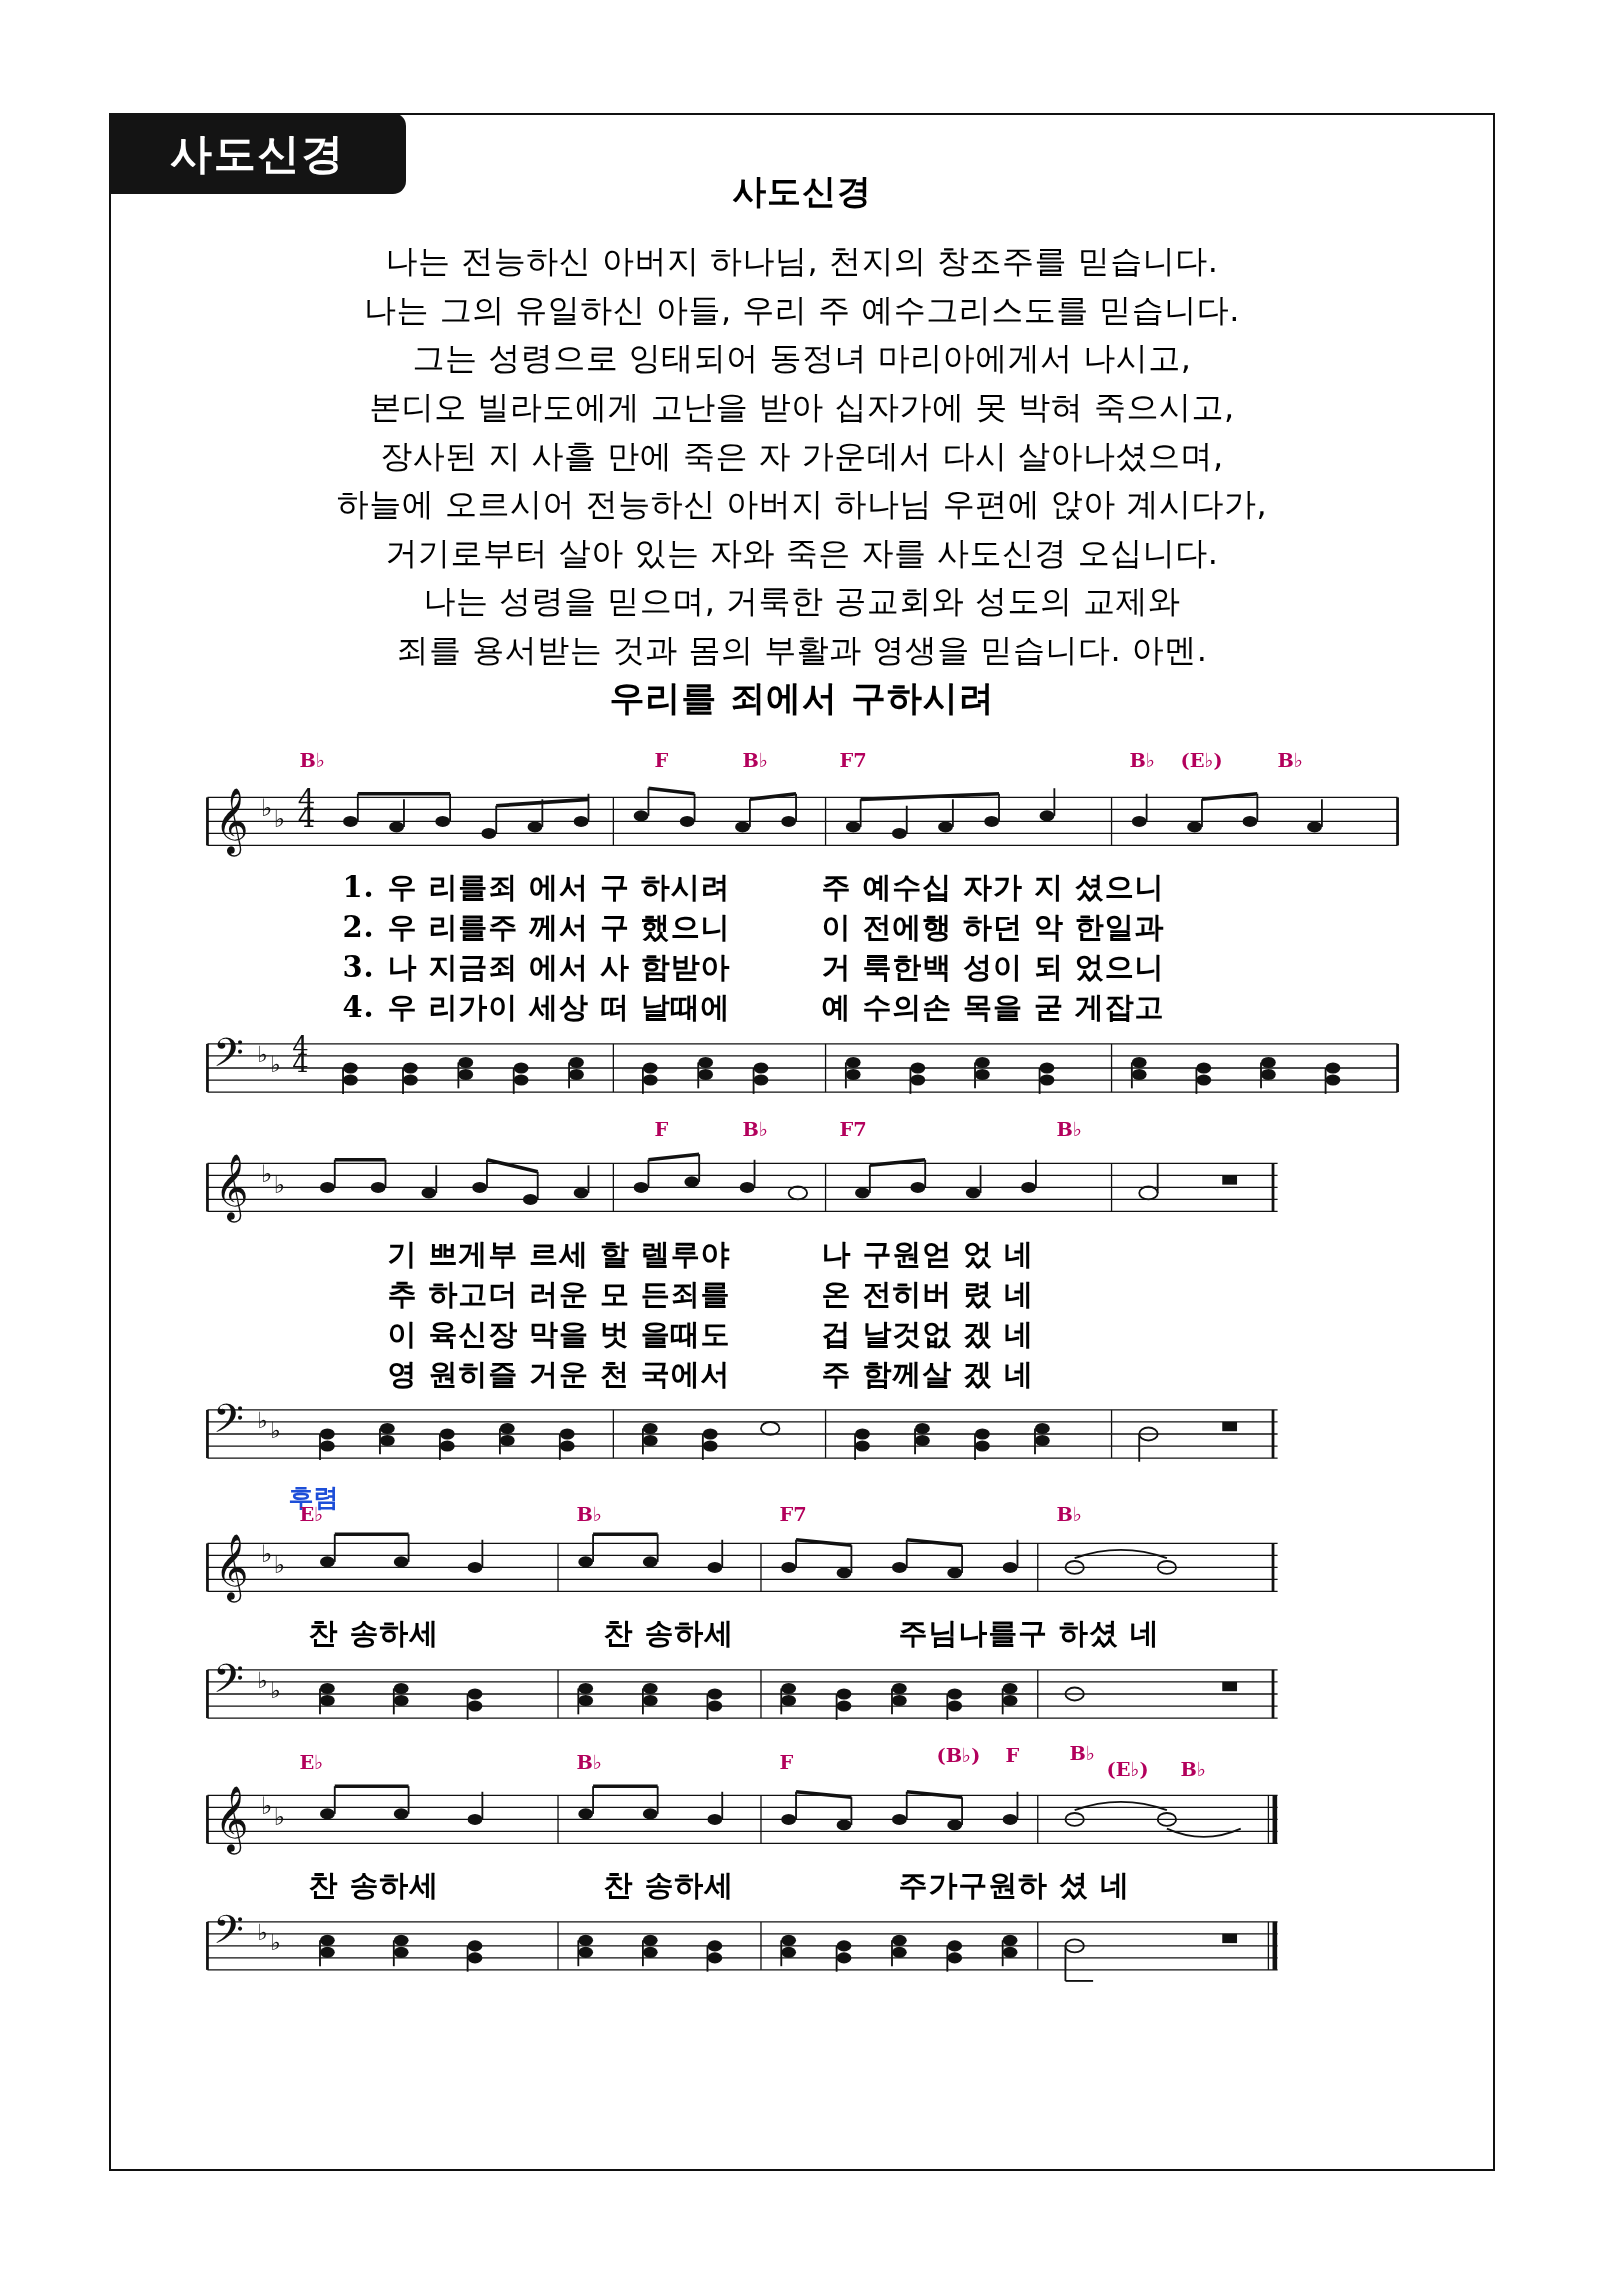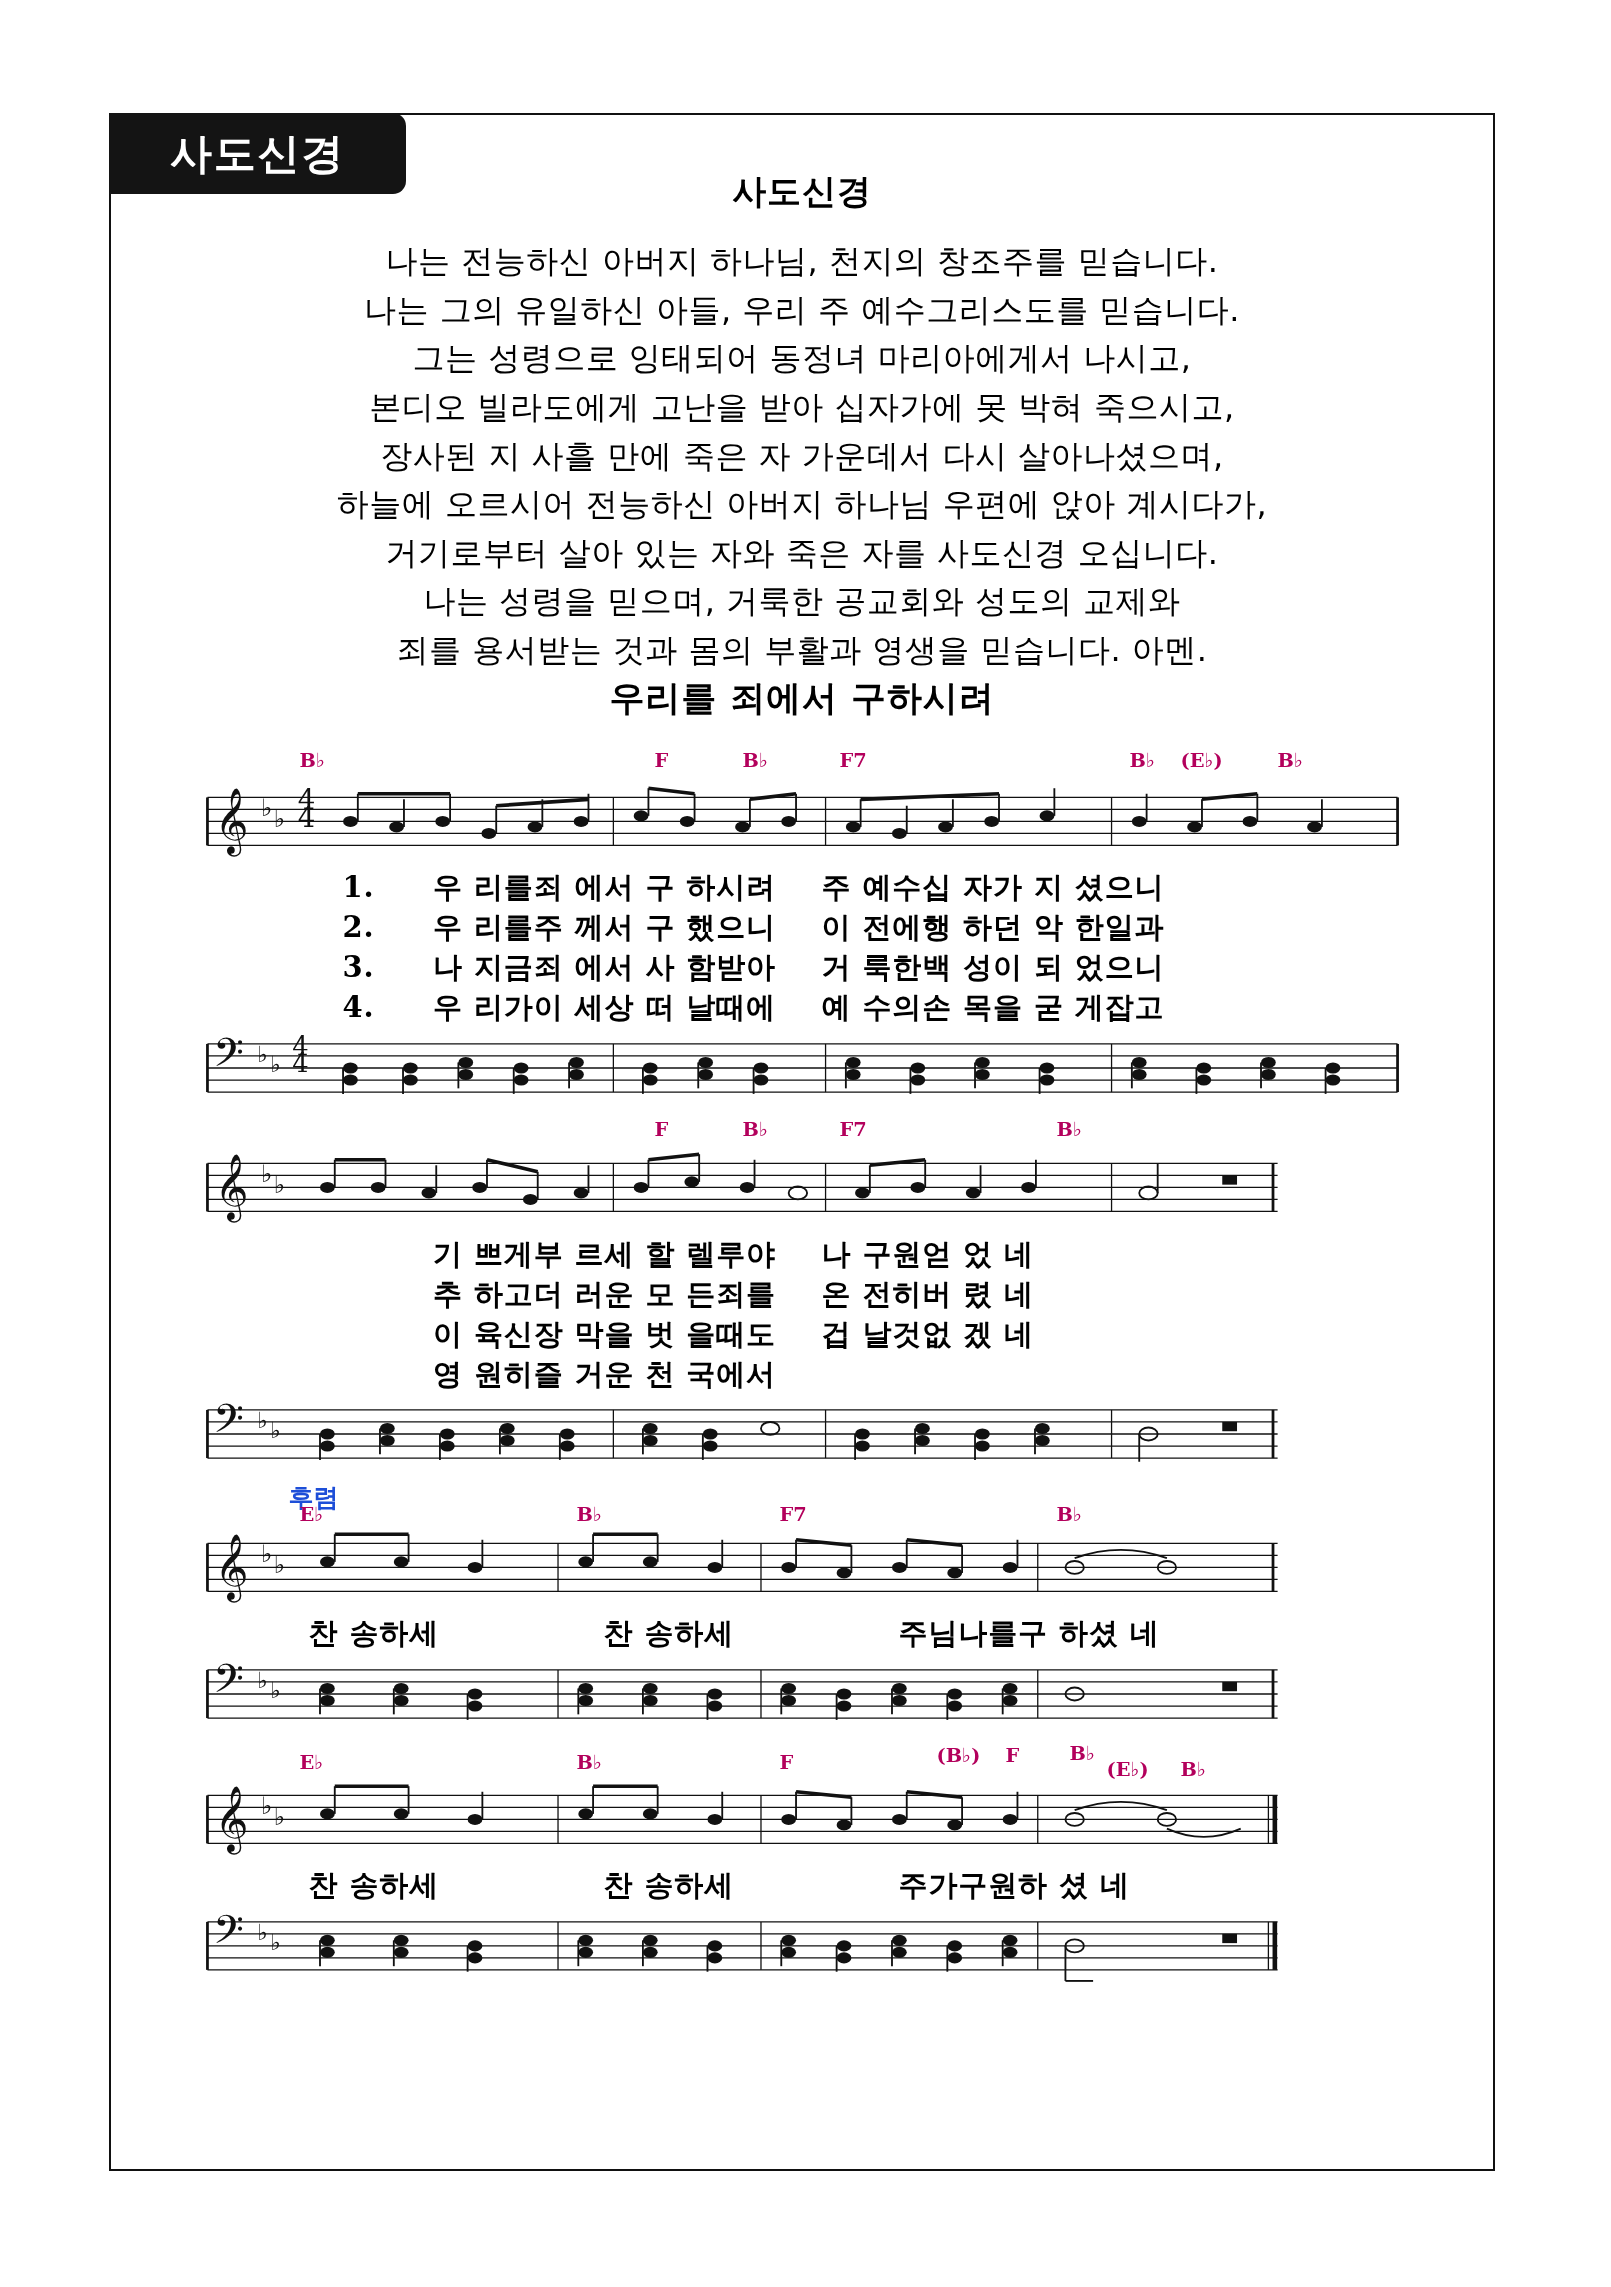--- a/index.html
+++ b/index.html
@@ -112,21 +112,21 @@
   }
   .verse-num {
     width: 48px;
     text-align: right;
     padding-right: 13px;
     font-family: "DejaVu Serif", "Liberation Serif", serif;
   }
   .lyric-seg {
     display: inline-block;
   }
-  .seg-a { width: 434px; text-align: center; }
+  .seg-a { width: 434px; }
   .seg-b { width: 434px; }
   .lyric-row.refrain {
     padding-left: 65px;
   }
   .lyric-row.refrain .lyric-seg { width: 295px; }
 </style>
 </head>
 <body>
 
 <div class="corner-tab">
@@ -416,20 +416,21 @@
           <span class="lyric-seg seg-b">온 전히버 렸 네</span>
         </div>
         <div class="lyric-row">
           <span class="verse-num"></span>
           <span class="lyric-seg seg-a">이 육신장 막을 벗 을때도</span>
           <span class="lyric-seg seg-b">겁 날것없 겠 네</span>
         </div>
         <div class="lyric-row">
           <span class="verse-num"></span>
           <span class="lyric-seg seg-a">영 원히즐 거운 천 국에서</span>
+          <span class="lyric-seg seg-b">주 함께살 겠 네</span>
         </div>
       </div>
 
       <div class="staff">
         <svg viewBox="0 0 1330 80" width="1227" height="74" preserveAspectRatio="none">
           <g stroke="#111" stroke-width="1.4">
             <line x1="20" y1="14" x2="1180" y2="14"></line>
             <line x1="20" y1="27" x2="1180" y2="27"></line>
             <line x1="20" y1="40" x2="1180" y2="40"></line>
             <line x1="20" y1="53" x2="1180" y2="53"></line>

